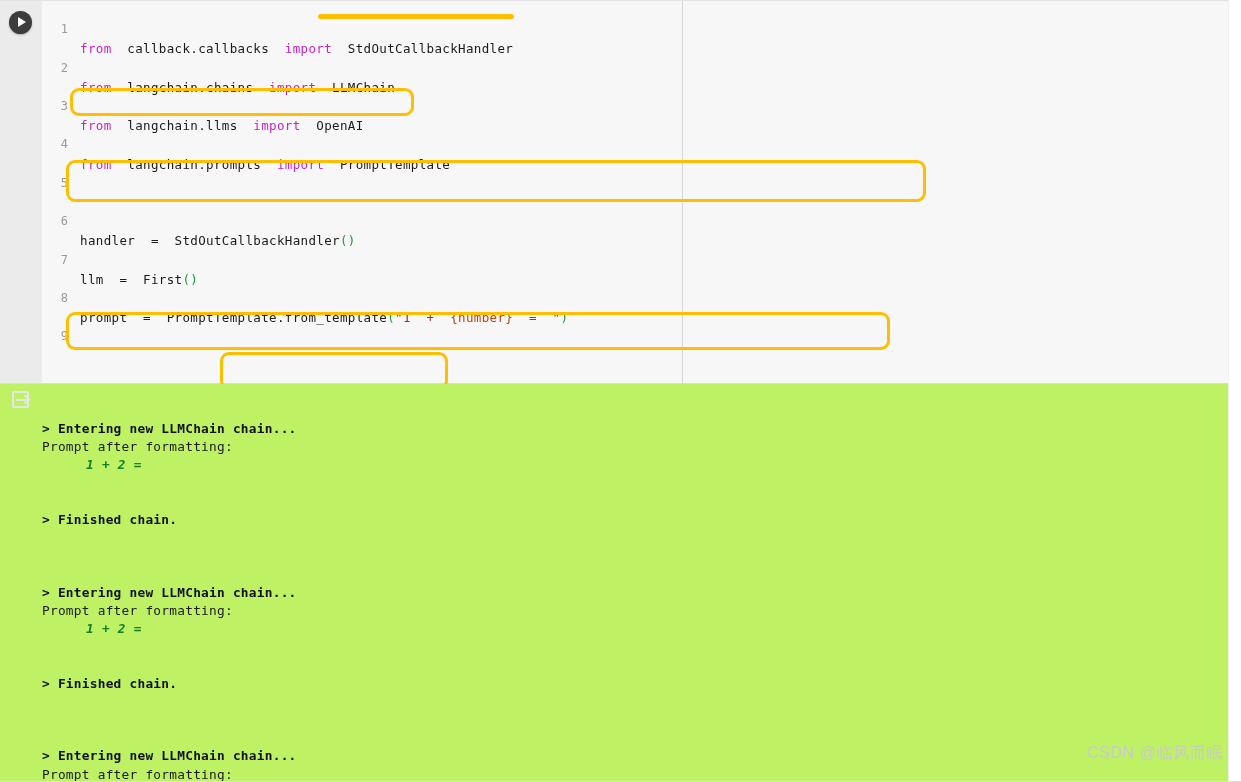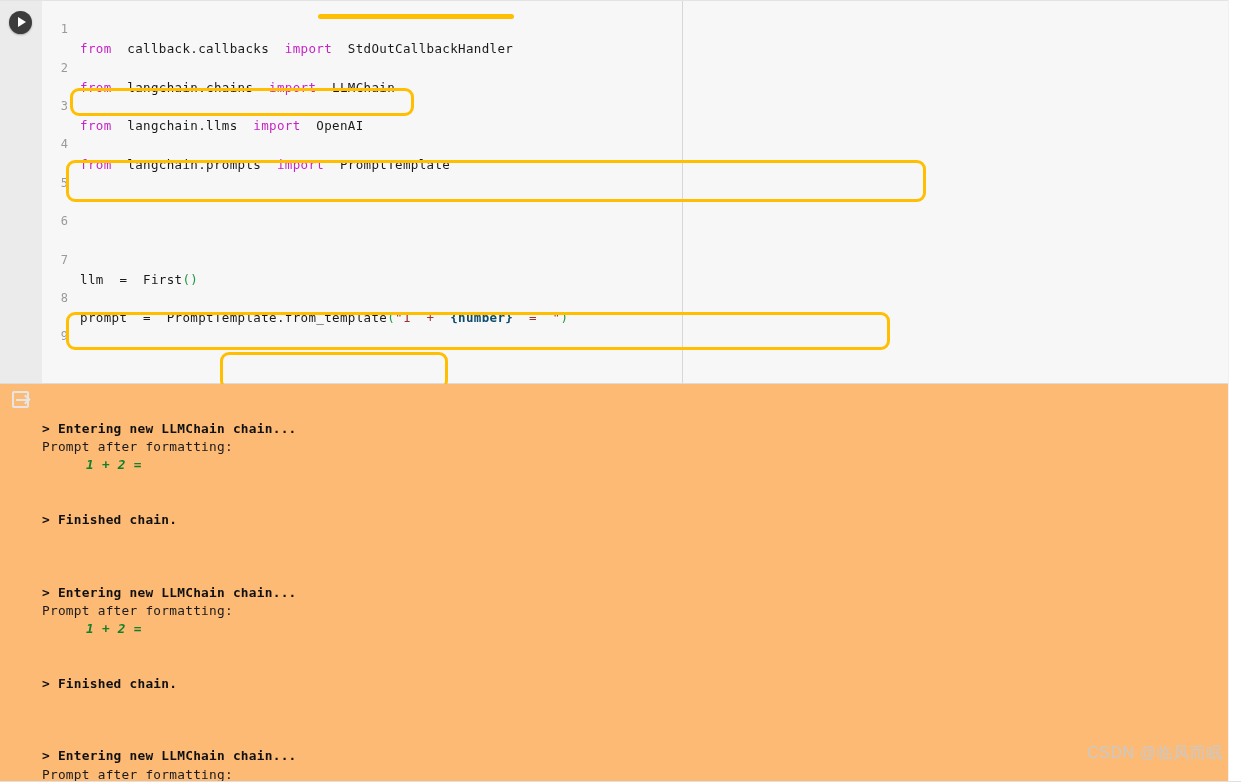--- a/index.html
+++ b/index.html
@@ -112,21 +112,21 @@
     left: 38px;
     white-space: pre;
   }
 
   
   .k   { color: #c724c7; }            
   .nm  { color: #1a1a1a; }            
   .p   { color: #1f9a3d; }            
   .num { color: #0e9b76; }            
   .str { color: #a03030; }            
-  .ph  { color: #0c4a6e; font-weight: bold; }            
+  .ph  { color: #c2410c; }            
   .bl  { color: #1560d8; }            
   .cm  { color: #1f8c2e; }            
   .hl  { background: #dbe8f7; }       
 
   
   .annot {
     position: absolute;
     border: 3px solid #ffbf00;
     border-radius: 9px;
     pointer-events: none;
@@ -140,21 +140,21 @@
     pointer-events: none;
   }
 
   
   .output-area {
     position: absolute;
     left: 0;
     top: 384px;
     width: 1241px;
     height: 398px;
-    background: #fdba74;
+    background: #bef264;
     box-sizing: border-box;
   }
   .out-icon {
     position: absolute;
     left: 12px;
     top: 391px;
     width: 17px;
     height: 17px;
     border: 2px solid #e6e6e6;
     border-radius: 2px;
@@ -276,20 +276,21 @@
           <span class="ltext"><span class="k">from</span><span class="nm">  langchain.prompts  </span><span class="k">import</span><span class="nm">  PromptTemplate</span></span>
         </div>
 
         <div class="cline" style="top:76.8px">
           <span class="lnum">5</span>
           <span class="ltext"></span>
         </div>
 
         <div class="cline" style="top:96px">
           <span class="lnum">6</span>
+          <span class="ltext"><span class="nm">handler  =  StdOutCallbackHandler</span><span class="p">()</span></span>
         </div>
 
         <div class="cline" style="top:115.2px">
           <span class="lnum">7</span>
           <span class="ltext"><span class="nm">llm  =  First</span><span class="p">()</span></span>
         </div>
 
         <div class="cline" style="top:134.4px">
           <span class="lnum">8</span>
           <span class="ltext"><span class="nm">prompt  =  PromptTemplate.from_template</span><span class="p">(</span><span class="str">"1  +  </span><span class="ph">{number}</span><span class="str">  =  "</span><span class="p">)</span></span>

